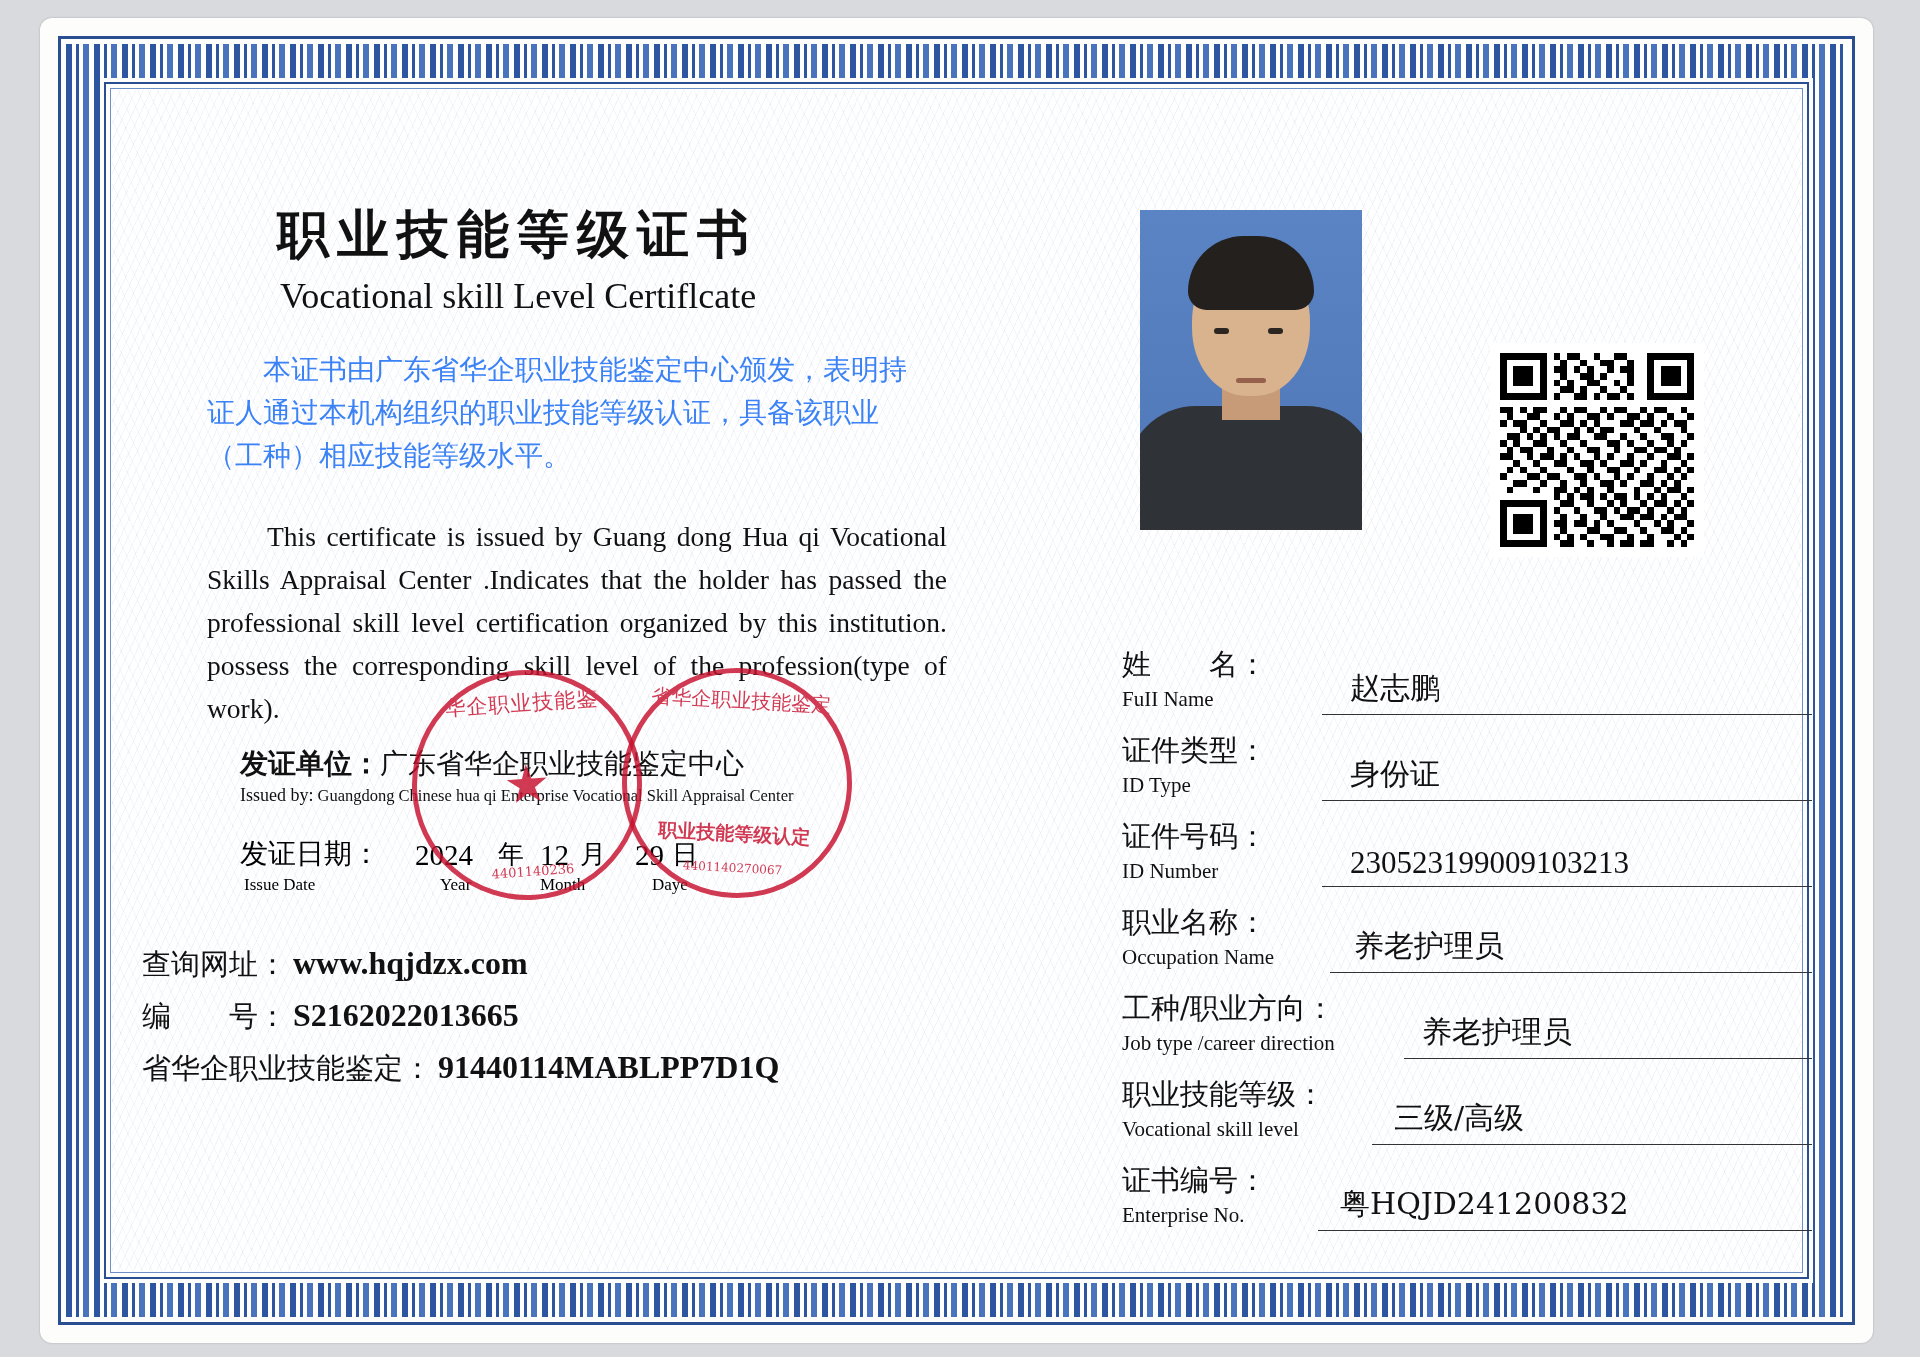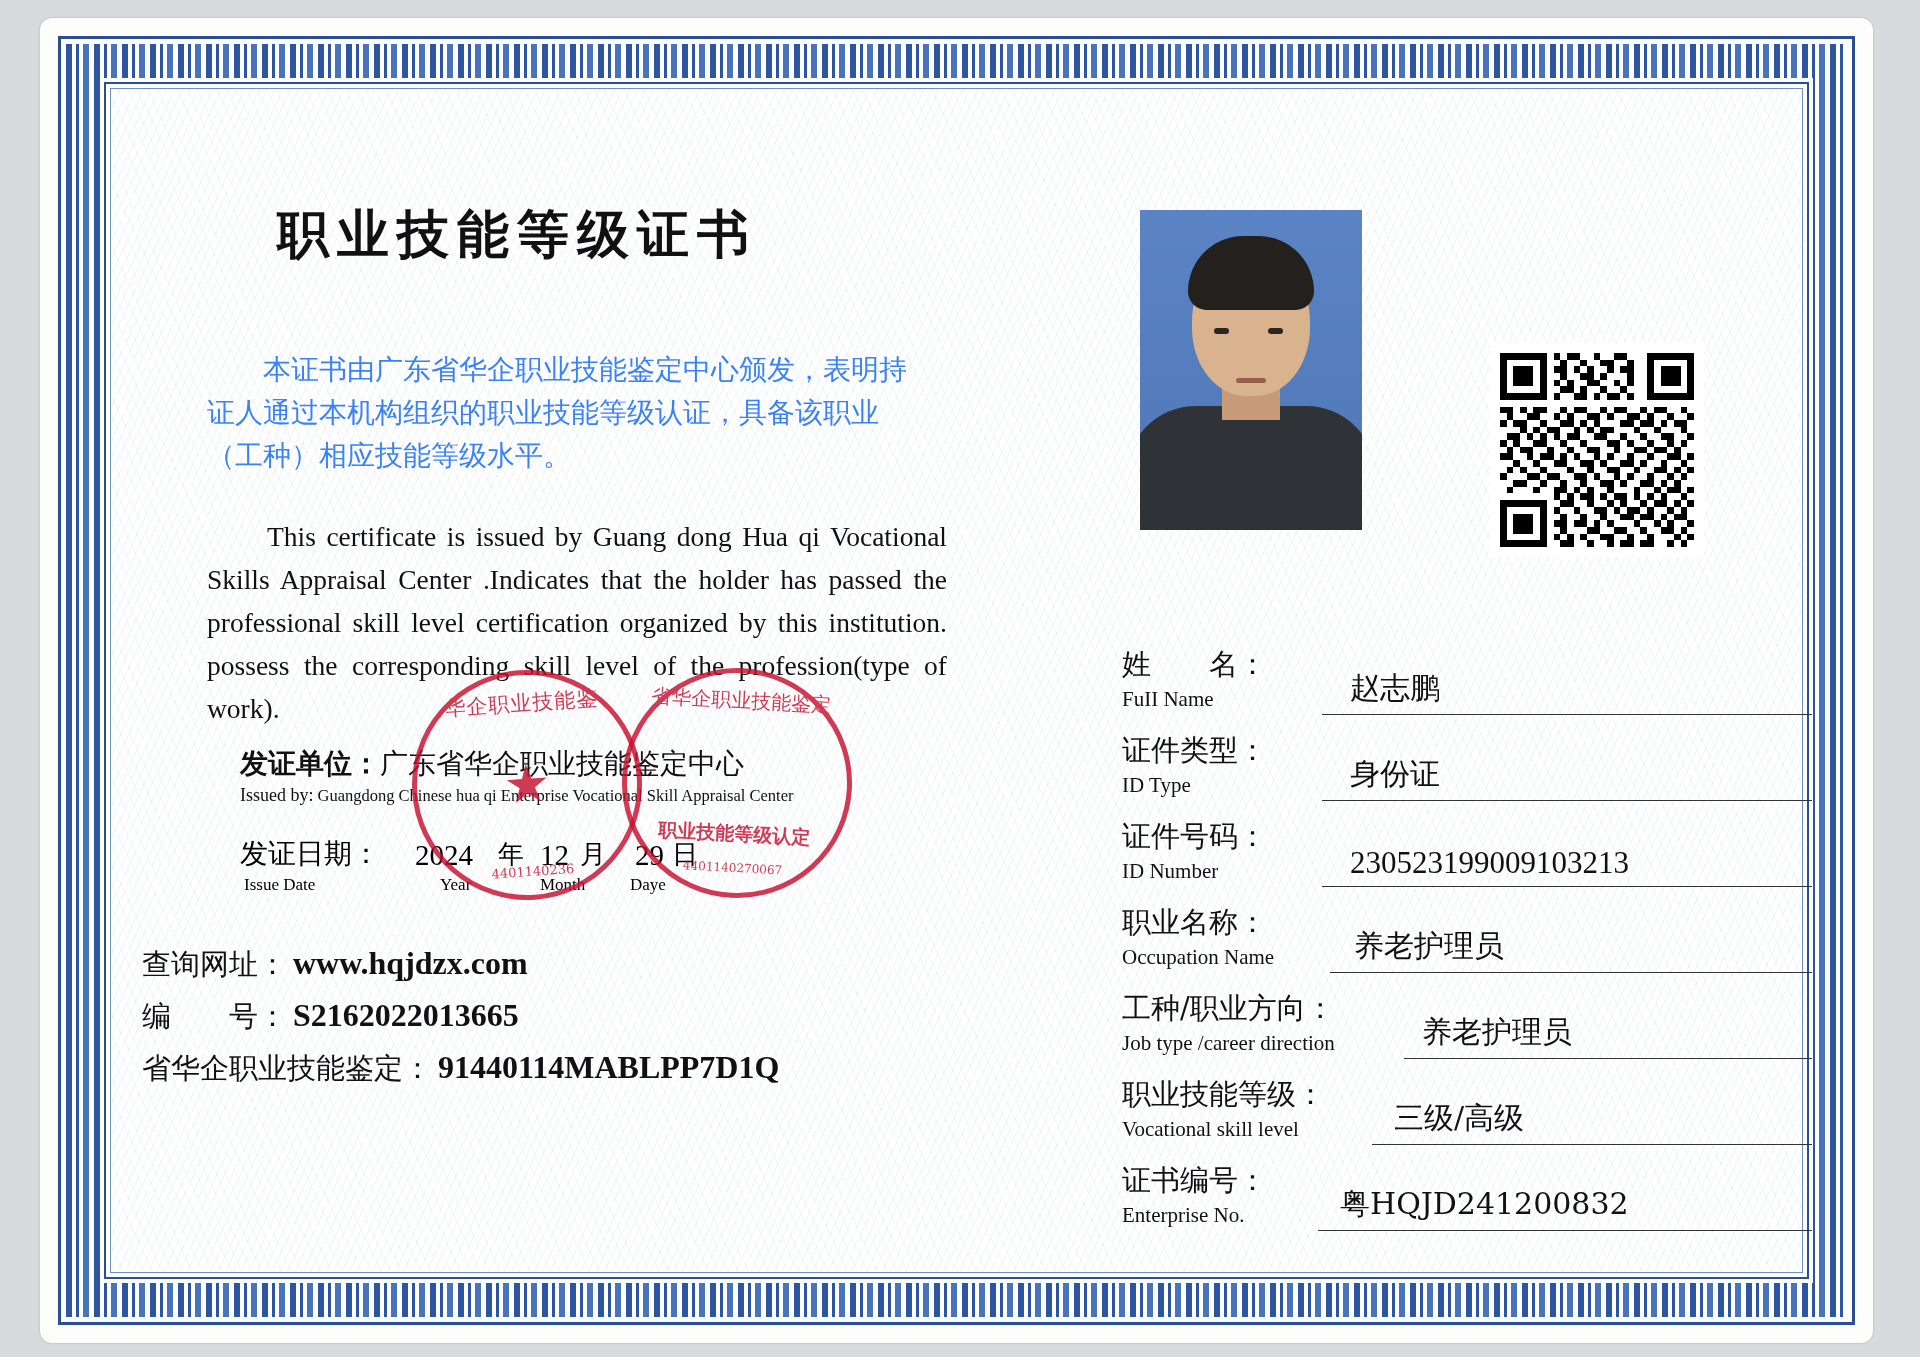--- a/index.html
+++ b/index.html
@@ -90,21 +90,21 @@
   .date-cn{position:absolute;left:0;top:0;font-family:"DejaVu Serif", serif;font-size:28px;}
   .date-en{position:absolute;left:4px;top:40px;font-family:"Liberation Serif", serif;font-size:17px;}
   .d-year{position:absolute;left:175px;top:4px;font-family:Liberation Serif, serif;font-size:29px;}
   .d-year-c{position:absolute;left:258px;top:2px;font-family:"DejaVu Serif", serif;font-size:26px;}
   .d-year-en{position:absolute;left:200px;top:40px;font-family:"Liberation Serif", serif;font-size:17px;}
   .d-month{position:absolute;left:300px;top:4px;font-family:Liberation Serif, serif;font-size:29px;}
   .d-month-c{position:absolute;left:340px;top:2px;font-family:"DejaVu Serif", serif;font-size:26px;}
   .d-month-en{position:absolute;left:300px;top:40px;font-family:"Liberation Serif", serif;font-size:17px;}
   .d-day{position:absolute;left:395px;top:4px;font-family:"Liberation Serif", serif;font-size:29px;}
   .d-day-c{position:absolute;left:432px;top:2px;font-family:"DejaVu Serif", serif;font-size:26px;}
-  .d-day-en{position:absolute;left:390px;top:40px;font-family:"Liberation Serif", serif;font-size:17px;}
+  .d-day-en{position:absolute;left:412px;top:40px;font-family:"Liberation Serif", serif;font-size:17px;}
 
   .bottom-lines{position:absolute;left:30px;top:855px;width:780px;}
   .bl-row{display:flex;align-items:baseline;margin-bottom:12px;white-space:nowrap;}
   .bl-label{font-family:"DejaVu Serif", serif;font-size:29px;color:#111;}
   .bl-label.wide{letter-spacing:0px;}
   .bl-value{font-family:"Liberation Serif", serif;font-size:32px;font-weight:bold;color:#111;margin-left:6px;}
 
   
   .stamp{
     position:absolute;border:5px solid #c8102e;border-radius:50%;
@@ -186,20 +186,21 @@
 
     <div class="border-outer"></div>
     <div class="border-key"></div>
     <div class="border-inner"></div>
     <div class="border-inner2"></div>
     <div class="guilloche"></div>
 
     <div class="content">
 
       <div class="title-cn">职业技能等级证书</div>
+      <div class="title-en">Vocational skill Level  Certiflcate</div>
 
       <div class="para-cn">本证书由广东省华企职业技能鉴定中心颁发，表明持证人通过本机构组织的职业技能等级认证，具备该职业（工种）相应技能等级水平。</div>
       <div class="para-en">This certificate is issued by Guang dong Hua qi Vocational Skills Appraisal Center .Indicates that the holder has passed the professional skill level certification organized by this institution. possess the corresponding  skill level of the profession(type of  work).</div>
 
       <div class="issuer-row">
         <div style="white-space:nowrap;">
           <span class="lbl-cn">发证单位：</span><span class="issuer-cn">广东省华企职业技能鉴定中心</span>
         </div>
         <div style="margin-top:2px;">
           <span class="lbl-en">Issued by:</span>

